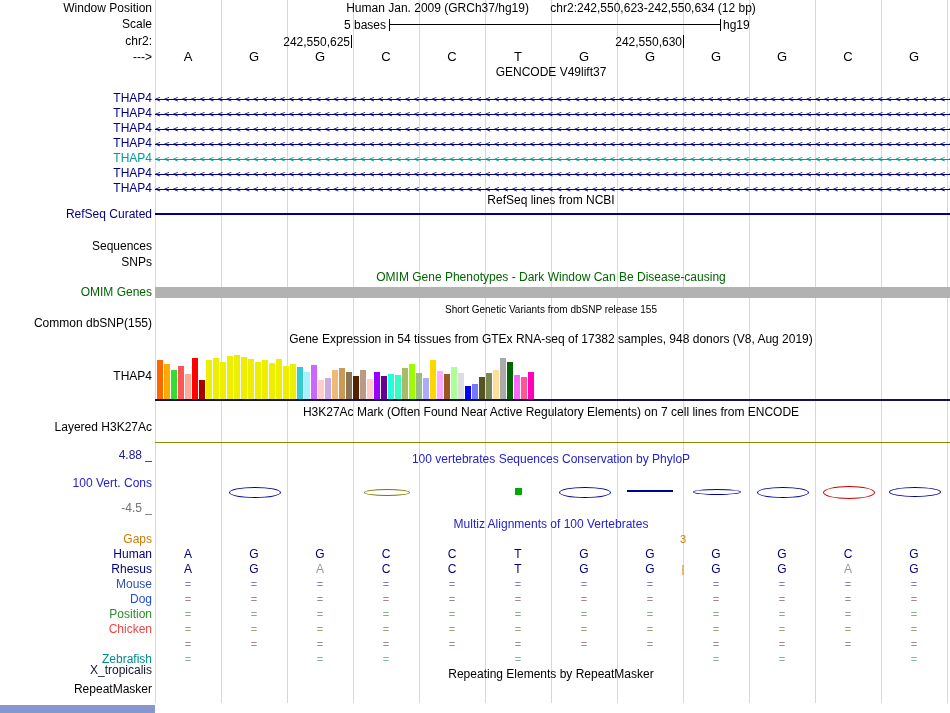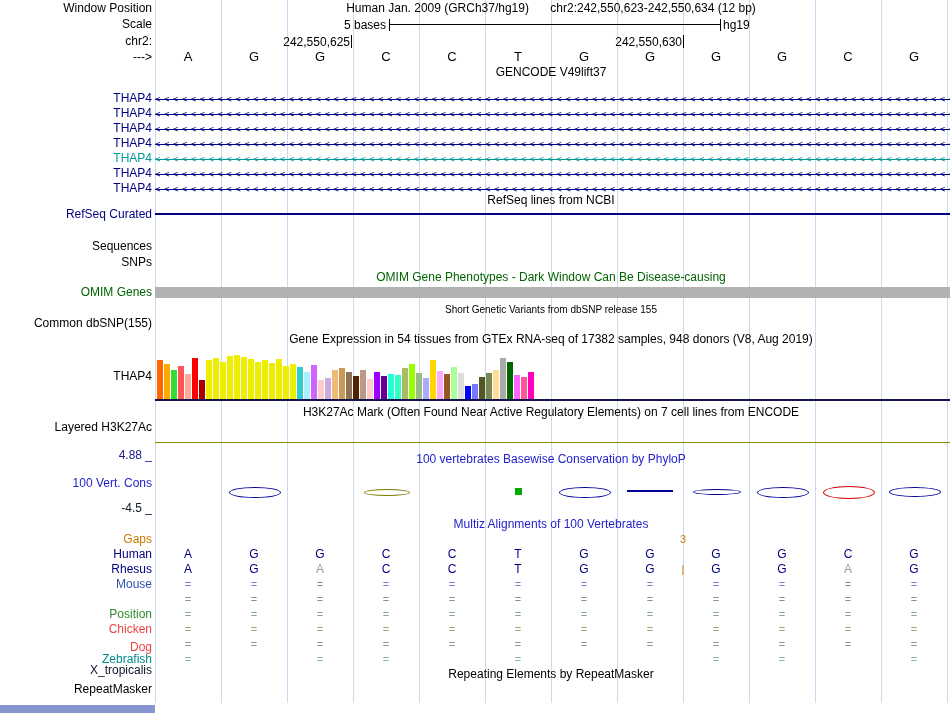--- a/index.html
+++ b/index.html
@@ -205,23 +205,23 @@
       <div class="gtex-bar" style="height: 23px; background: rgb(255, 85, 153);"></div>
       <div class="gtex-bar" style="height: 28px; background: rgb(255, 0, 187);"></div>
     </div>
   <div id="gtex-baseline"></div>
 
   <div class="main-center" style="top:406px">H3K27Ac Mark (Often Found Near Active Regulatory Elements) on 7 cell lines from ENCODE</div>
   <div class="sidebar-label" style="top:421px">Layered H3K27Ac</div>
   <div id="h3k27ac-line"></div>
 
   <div class="sidebar-label" style="top:449px;color:#1a1a8c">4.88 _</div>
-  <div class="main-center" style="top:453px;color:#2222cc">100 vertebrates Basewise Conservation by PhyloP</div>
+  <div class="main-center" style="top:453px;color:#2222cc">100 vertebrates Sequences Conservation by PhyloP</div>
   <div class="sidebar-label" style="top:477px;color:#2222cc">100 Vert. Cons</div>
-  <div class="sidebar-label" style="top:502px;color:#0f172a">-4.5 _</div>
+  <div class="sidebar-label" style="top:502px;color:#737373">-4.5 _</div>
   <div id="cons-glyphs">
       <div class="cons-glyph" style="left: 229px; top: 486.5px; width: 50px; height: 9px; border: 1px solid rgb(0, 0, 153); border-radius: 50%;"></div>
       <div class="cons-glyph" style="left: 364px; top: 488.5px; width: 44px; height: 5px; border: 1px solid rgb(122, 122, 0); border-radius: 50%;"></div>
       <div class="cons-glyph" style="left: 514.5px; top: 487.5px; width: 7px; height: 7px; background: rgb(0, 170, 0);"></div>
       <div class="cons-glyph" style="left: 559px; top: 486.5px; width: 50px; height: 9px; border: 1px solid rgb(0, 0, 153); border-radius: 50%;"></div>
       <div class="cons-glyph" style="left: 627px; top: 490px; width: 46px; height: 2px; background: rgb(0, 0, 153);"></div>
       <div class="cons-glyph" style="left: 693px; top: 489px; width: 46px; height: 4px; border: 1px solid rgb(0, 0, 153); border-radius: 50%;"></div>
       <div class="cons-glyph" style="left: 757px; top: 486.5px; width: 50px; height: 9px; border: 1px solid rgb(0, 0, 153); border-radius: 50%;"></div>
       <div class="cons-glyph" style="left: 823px; top: 485.5px; width: 50px; height: 11px; border: 1px solid rgb(204, 0, 0); border-radius: 50%;"></div>
       <div class="cons-glyph" style="left: 889px; top: 487px; width: 50px; height: 8px; border: 1px solid rgb(0, 0, 153); border-radius: 50%;"></div>
@@ -264,21 +264,21 @@
       <div class="mz-cell mz-eq" style="left: 287px; top: 578px; color: rgb(128, 128, 192);">=</div>
       <div class="mz-cell mz-eq" style="left: 353px; top: 578px; color: rgb(128, 128, 192);">=</div>
       <div class="mz-cell mz-eq" style="left: 419px; top: 578px; color: rgb(128, 128, 192);">=</div>
       <div class="mz-cell mz-eq" style="left: 485px; top: 578px; color: rgb(128, 128, 192);">=</div>
       <div class="mz-cell mz-eq" style="left: 551px; top: 578px; color: rgb(128, 128, 192);">=</div>
       <div class="mz-cell mz-eq" style="left: 617px; top: 578px; color: rgb(128, 128, 192);">=</div>
       <div class="mz-cell mz-eq" style="left: 683px; top: 578px; color: rgb(128, 128, 192);">=</div>
       <div class="mz-cell mz-eq" style="left: 749px; top: 578px; color: rgb(128, 128, 192);">=</div>
       <div class="mz-cell mz-eq" style="left: 815px; top: 578px; color: rgb(128, 128, 192);">=</div>
       <div class="mz-cell mz-eq" style="left: 881px; top: 578px; color: rgb(128, 128, 192);">=</div>
-      <div class="sidebar-label" style="top: 593px; color: #ef4444; margin-top: 48px;">Dog</div>
+      <div class="sidebar-label" style="top: 593px; color: #1d4ed8;">Dog</div>
       <div class="mz-cell mz-eq" style="left: 155px; top: 593px; color: rgb(160, 136, 136);">=</div>
       <div class="mz-cell mz-eq" style="left: 221px; top: 593px; color: rgb(160, 136, 136);">=</div>
       <div class="mz-cell mz-eq" style="left: 287px; top: 593px; color: rgb(160, 136, 136);">=</div>
       <div class="mz-cell mz-eq" style="left: 353px; top: 593px; color: rgb(160, 136, 136);">=</div>
       <div class="mz-cell mz-eq" style="left: 419px; top: 593px; color: rgb(160, 136, 136);">=</div>
       <div class="mz-cell mz-eq" style="left: 485px; top: 593px; color: rgb(160, 136, 136);">=</div>
       <div class="mz-cell mz-eq" style="left: 551px; top: 593px; color: rgb(160, 136, 136);">=</div>
       <div class="mz-cell mz-eq" style="left: 617px; top: 593px; color: rgb(160, 136, 136);">=</div>
       <div class="mz-cell mz-eq" style="left: 683px; top: 593px; color: rgb(160, 136, 136);">=</div>
       <div class="mz-cell mz-eq" style="left: 749px; top: 593px; color: rgb(160, 136, 136);">=</div>

